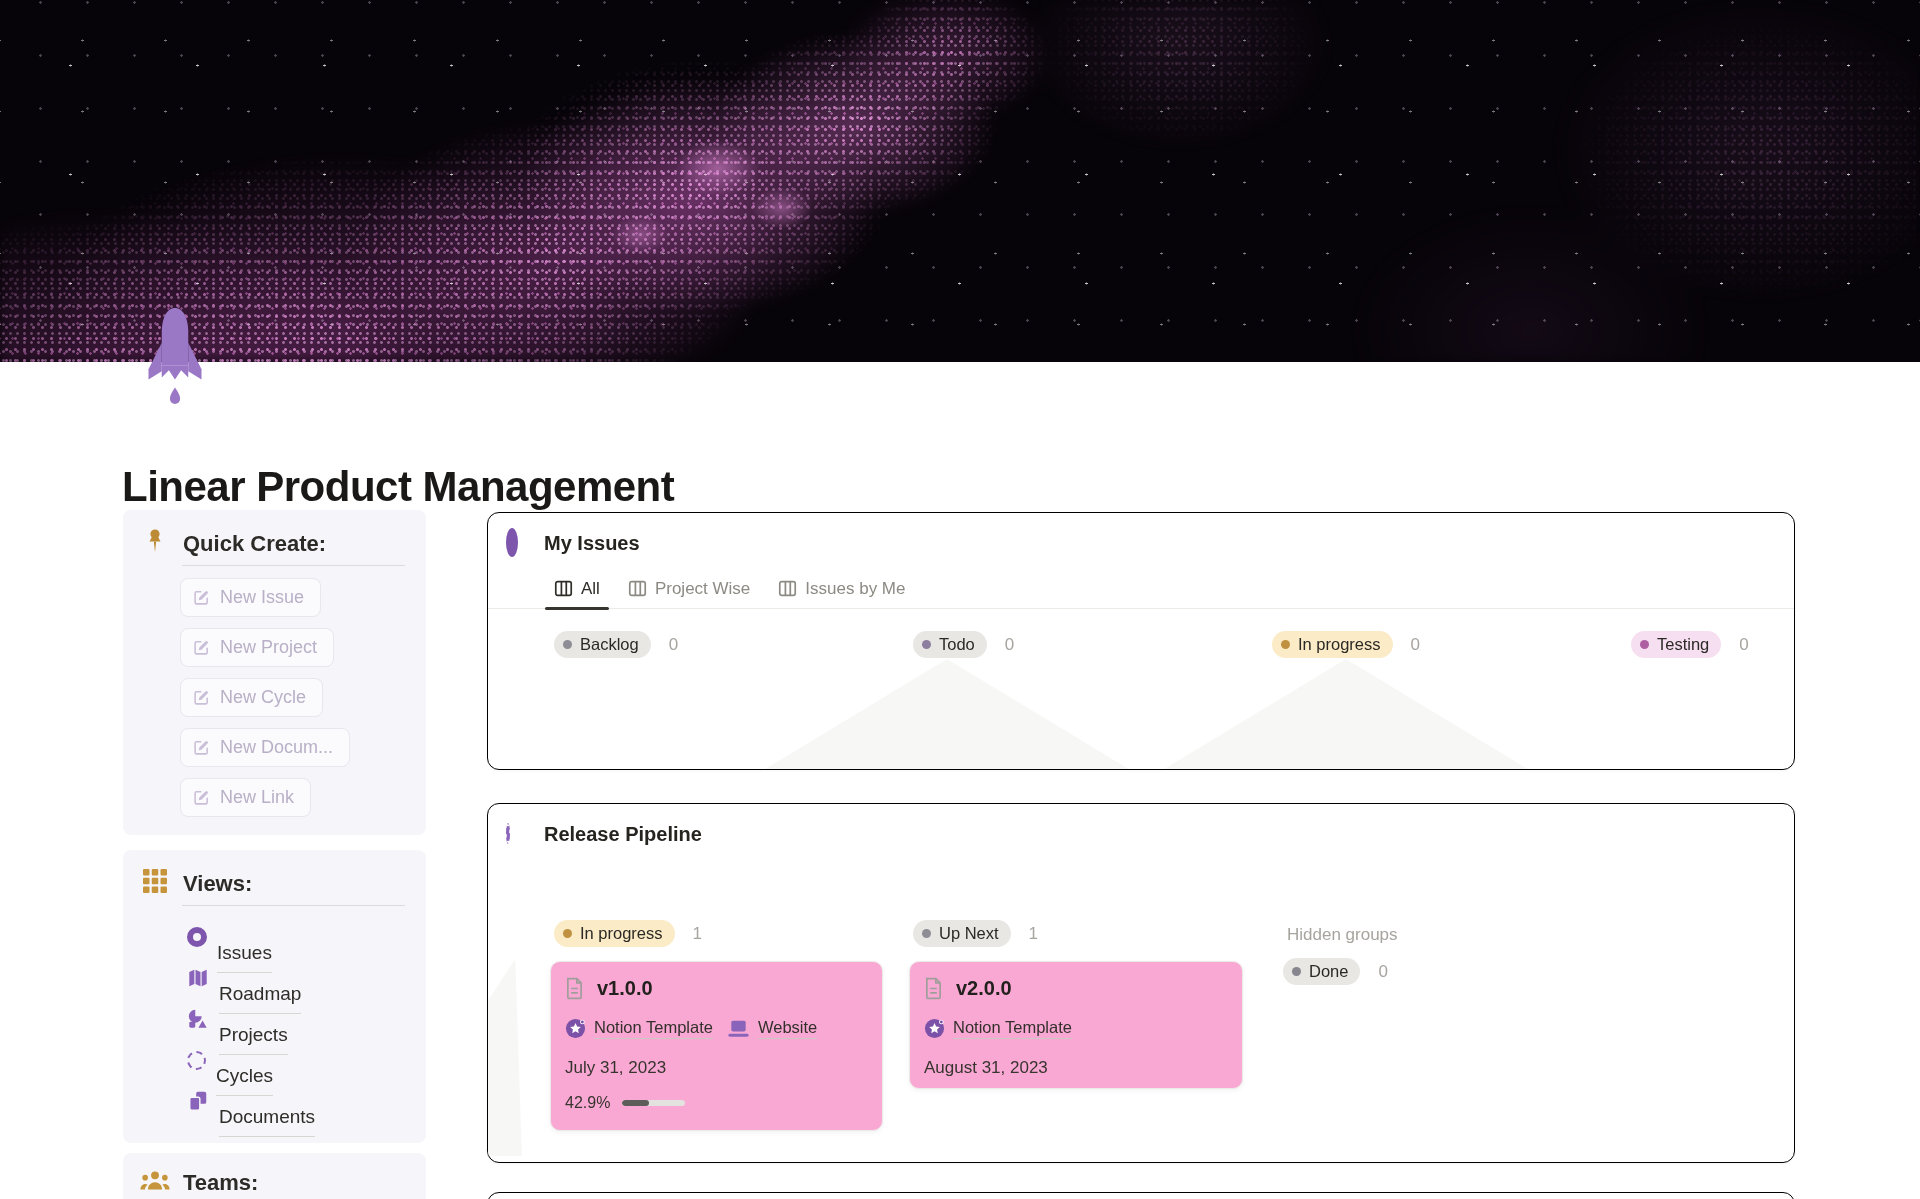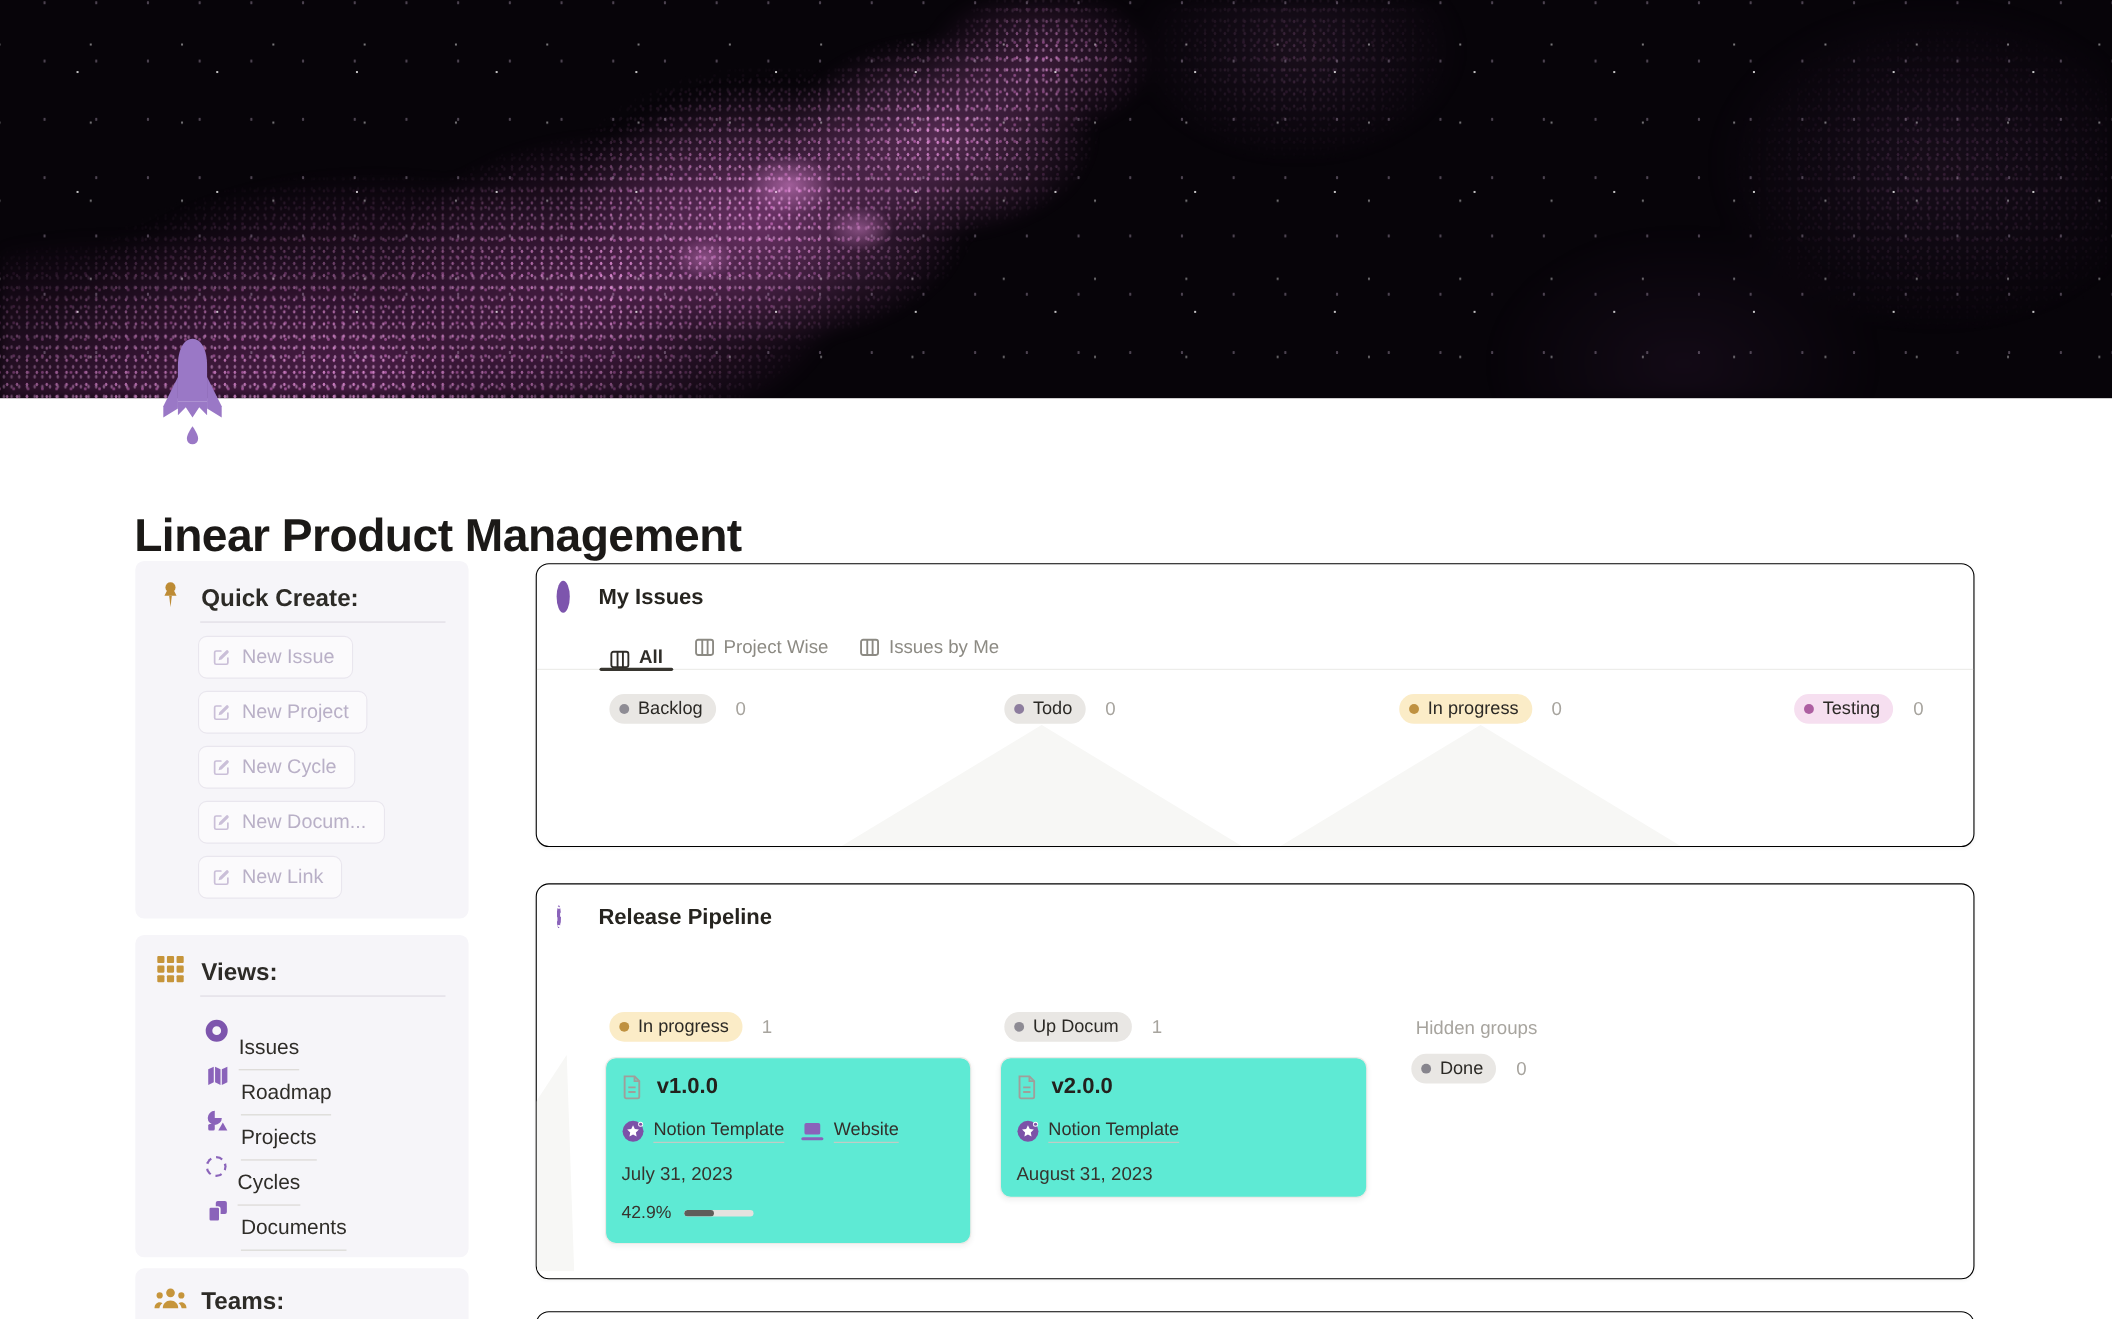--- a/index.html
+++ b/index.html
@@ -88,21 +88,21 @@
   .sec-head{position:absolute;left:0;top:0;height:56px;right:0;}
   .sec-icon{position:absolute;left:18px;top:21px;width:22px;height:22px;}
   .ring-icon{width:21px;height:21px;border:6px solid #7d55ad;border-radius:50%;}
   .dashed-icon{width:20px;height:20px;border:2.5px dashed #8a63ba;border-radius:50%;}
   .sec-title{position:absolute;left:56px;top:19px;font-size:20px;font-weight:700;color:#26241f;}
 
   .tabs{position:absolute;left:0;right:0;top:56px;height:40px;border-bottom:1px solid #ecebe8;
     display:flex;align-items:stretch;padding-left:66px;gap:28px;}
   .tab{position:relative;display:flex;align-items:center;gap:8px;font-size:17px;color:#8c8a83;cursor:pointer;}
   .tab .board{width:19px;height:17px;}
-  .tab.active{color:#2f2d28;font-weight:700;align-items:flex-end;}
+  .tab.active{color:#2f2d28;font-weight:400;}
   .tab.active::after{content:"";position:absolute;left:-9px;right:-9px;bottom:-2px;height:3px;
     background:#37352f;border-radius:2px;}
 
   .groups-row{position:absolute;left:66px;top:118px;display:flex;}
   .group{width:359px;display:flex;align-items:center;gap:18px;}
   .pill{display:inline-flex;align-items:center;gap:8px;height:27px;padding:0 12px 0 9px;
     border-radius:14px;font-size:16.5px;font-weight:500;color:#2b2925;cursor:pointer;}
   .pill-gray{background:#e9e7e4;}
   .pill-yellow{background:#fbecc7;}
   .pill-pink{background:#f6dff0;}
@@ -117,21 +117,21 @@
   .tri{position:absolute;background:#f7f7f5;}
   .tri-iso{clip-path:polygon(50% 0,100% 100%,0 100%);}
   .tri-my1{left:274px;top:146px;width:370px;height:112px;}
   .tri-my2{left:673px;top:146px;width:370px;height:112px;}
   .tri-rel{left:-102px;top:155px;width:136px;height:197px;clip-path:polygon(95% 0,100% 100%,0 100%);}
 
   .hidden-block{position:absolute;left:795px;top:121px;}
   .hidden-label{font-size:17px;color:#a7a49e;padding-left:4px;cursor:pointer;}
   .hidden-row{margin-top:13px;display:flex;align-items:center;gap:18px;}
 
-  .vcard{position:absolute;background:#5eead4;border:1px solid #eceae7;border-radius:10px;
+  .vcard{position:absolute;background:#f9a8d4;border:1px solid #eceae7;border-radius:10px;
     box-shadow:0 2px 5px rgba(15,15,15,.05);cursor:pointer;}
   .vcard-1{left:62px;top:157px;width:333px;height:170px;}
   .vcard-2{left:421px;top:157px;width:334px;height:128px;}
   .vtitle-row{position:absolute;left:14px;top:15px;display:flex;align-items:center;gap:13px;}
   .vtitle{font-size:20px;font-weight:700;color:#23211d;}
   .links{position:absolute;left:14px;top:56px;display:flex;gap:14px;}
   .vlink{display:flex;align-items:center;gap:8px;cursor:pointer;}
   .vlink span{font-size:16.5px;color:#33302b;border-bottom:1.5px solid #cbc9c4;padding-bottom:1px;}
   .vdate{position:absolute;left:14px;top:96px;font-size:17px;color:#37342e;}
   .vprog{position:absolute;left:14px;top:132px;display:flex;align-items:center;gap:12px;}
@@ -357,21 +357,21 @@
       <div class="group">
         <span class="pill pill-yellow">
           <span class="dot dot-yellow"></span>
           <span>In progress</span>
         </span>
         <span class="count">1</span>
       </div>
       <div class="group">
         <span class="pill pill-gray">
           <span class="dot dot-backlog"></span>
-          <span>Up Docum</span>
+          <span>Up Next</span>
         </span>
         <span class="count">1</span>
       </div>
     </div>
 
     <div class="hidden-block">
       <div class="hidden-label">Hidden groups</div>
       <div class="hidden-row">
         <span class="pill pill-gray">
           <span class="dot dot-done"></span>

